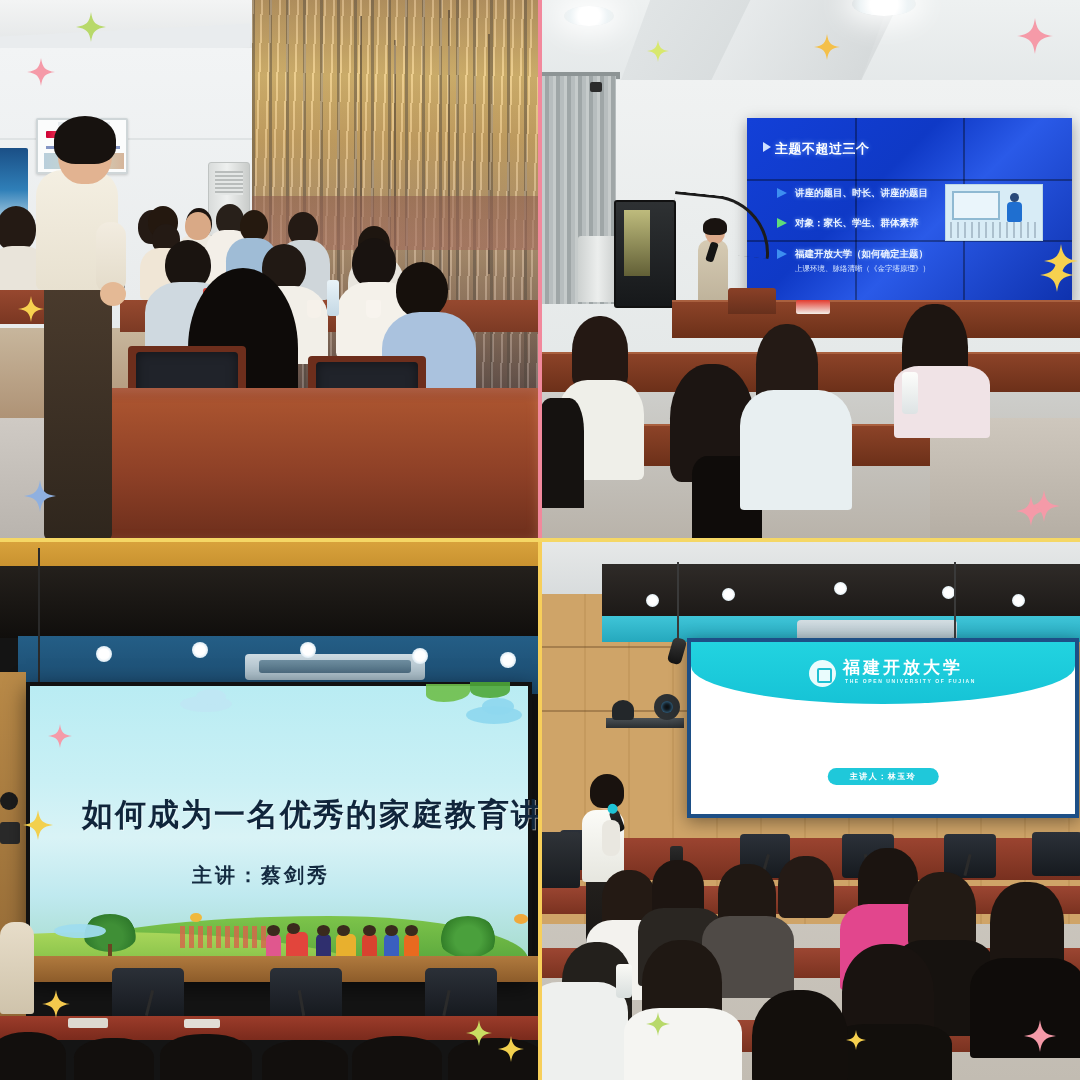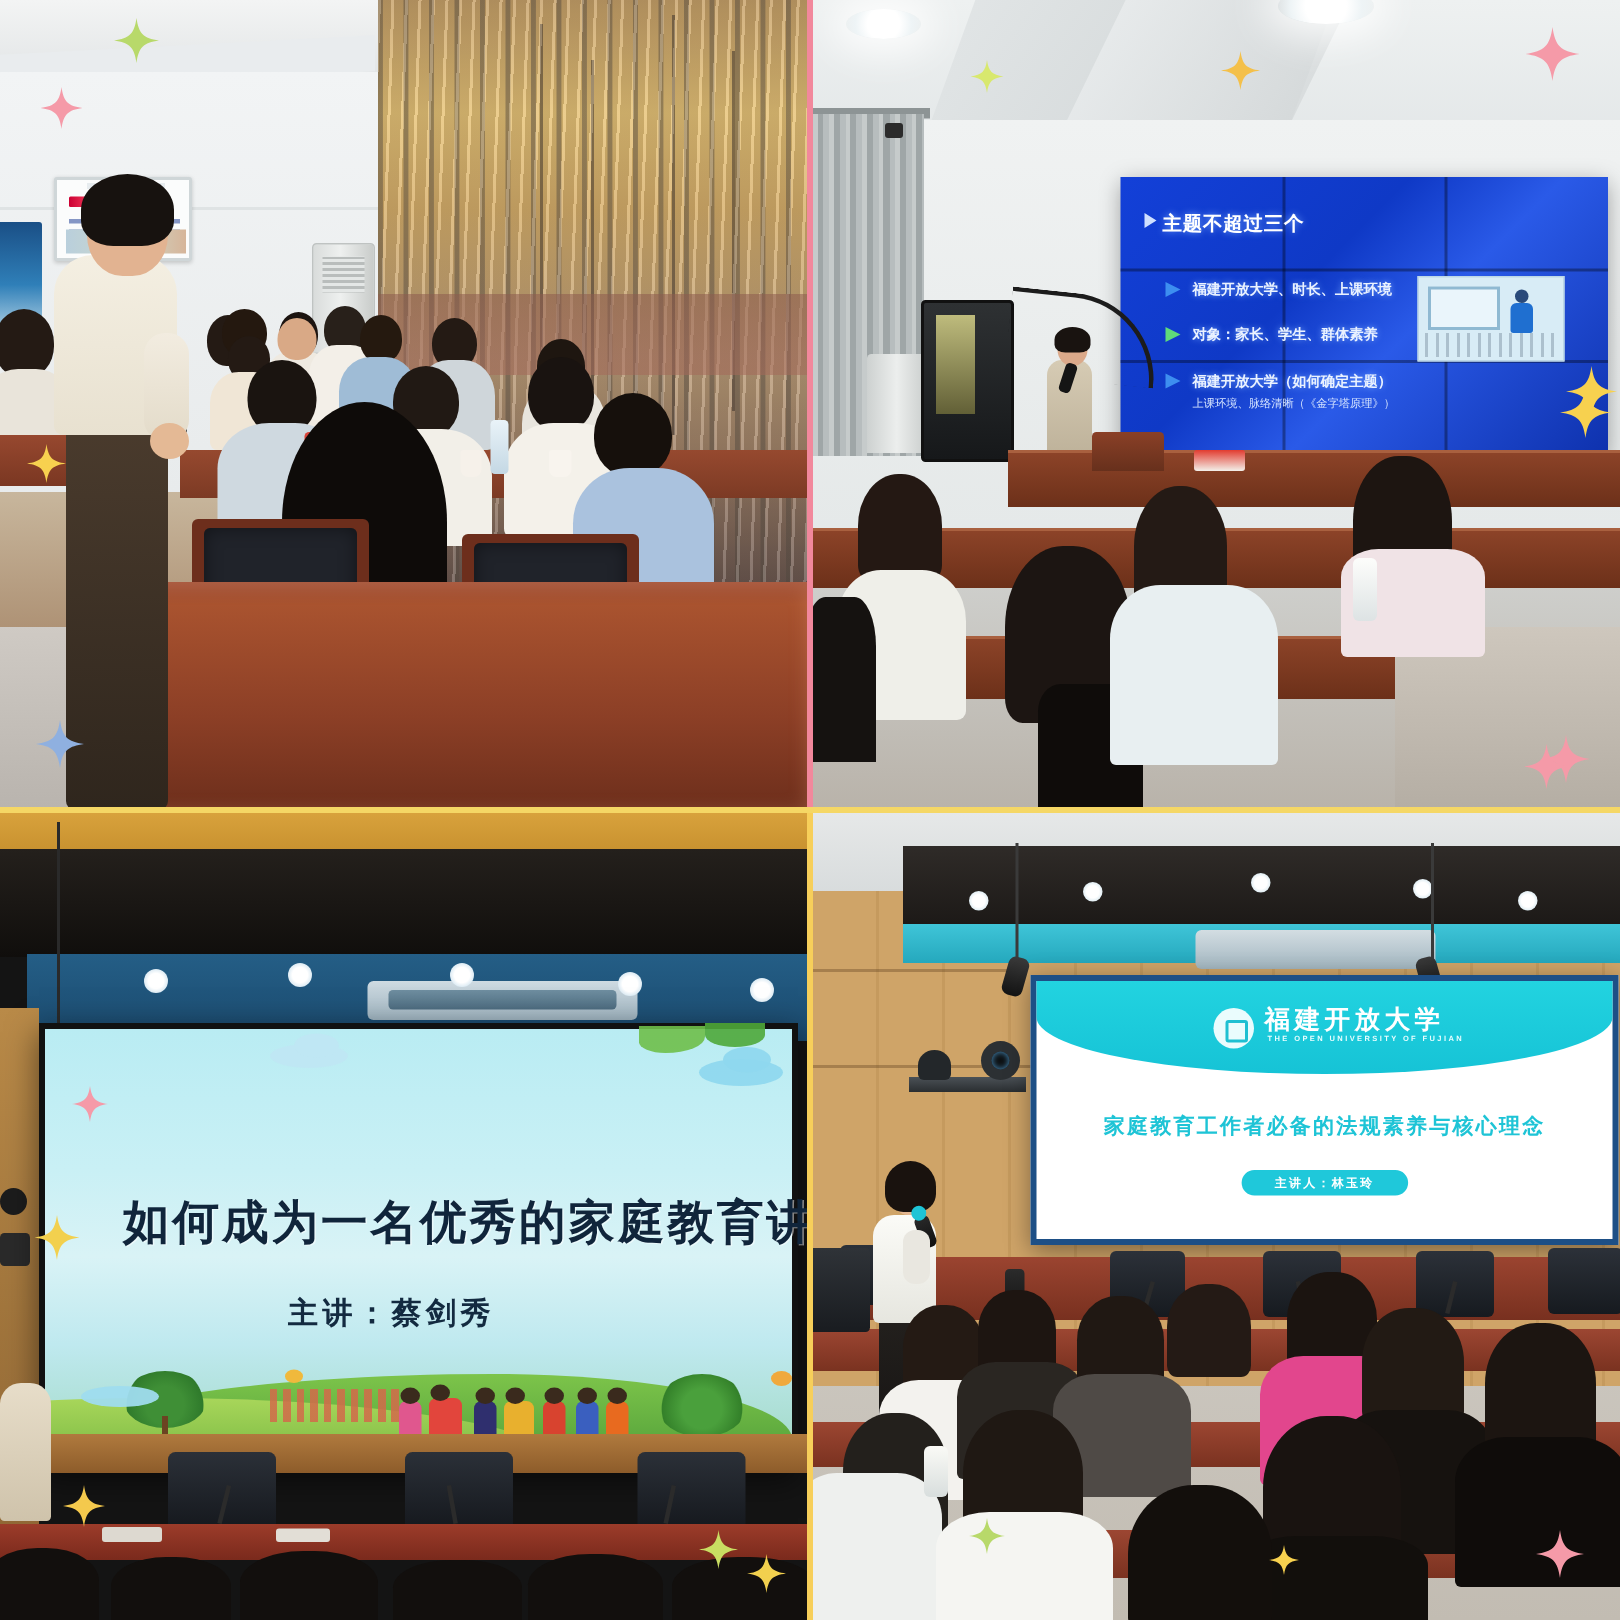--- a/index.html
+++ b/index.html
@@ -238,21 +238,21 @@
      background:linear-gradient(#3a3a3a,#141414); border-radius:5px; transform:rotate(-16deg); }
   .p4-camshelf{ position:absolute; left:64px; top:176px; width:78px; height:10px;
      background:linear-gradient(#4b5156,#2a2e31); }
   .p4-camA { position:absolute; left:70px; top:158px; width:22px; height:20px;
      background:#23272a; border-radius:50% 50% 4px 4px; }
   .p4-camB { position:absolute; left:112px; top:152px; width:26px; height:26px;
      background:#2c3033; border-radius:50%; }
   .p4-camB:after{content:""; position:absolute; left:7px; top:7px; width:12px; height:12px;
      background:#0d1012; border-radius:50%; box-shadow:inset 0 0 4px #4a90c0; }
 
-  .p4-screen { position:absolute; left:145px; top:108px; width:392px; height:180px;
+  .p4-screen { position:absolute; left:145px; top:96px; width:392px; height:180px;
      background:#ffffff; border:4px solid #1d4f86; box-shadow:0 4px 16px rgba(0,0,0,.4); }
   .p4-tealband{ position:absolute; left:0; top:0; width:100%; height:62px;
      background:linear-gradient(#22d3e0,#16c3d6); border-radius:0 0 50% 50% / 0 0 38px 38px; }
   .p4-logo-circ{ position:absolute; left:118px; top:18px; width:27px; height:27px;
      background:#eafcfd; border-radius:50%; }
   .p4-logo-circ:after{ content:""; position:absolute; left:8px; top:8px; width:11px; height:11px;
      border:2px solid #1fc0d2; border-radius:2px; }
   .p4-logo-cn { position:absolute; left:152px; top:14px; font-size:17px; font-weight:bold;
      color:#ffffff; letter-spacing:3px; white-space:nowrap; }
   .p4-logo-en { position:absolute; left:154px; top:36px; font-size:5px; font-weight:bold;
@@ -421,21 +421,21 @@
     <div class="p2-screen">
       <div class="mull-v" style="left:108px;"></div>
       <div class="mull-v" style="left:216px;"></div>
       <div class="mull-h" style="top:61px;"></div>
       <div class="mull-h" style="top:122px;"></div>
 
       <div class="p2-arrowhead"></div>
       <div class="p2-title">主题不超过三个</div>
 
       <div class="p2-tri" style="left:30px; top:70px; border-left:10px solid #3d8ef0;"></div>
-      <div class="p2-b" style="left:48px; top:69px;">福建开放大学、时长、上课环境</div>
+      <div class="p2-b" style="left:48px; top:69px;">讲座的题目、时长、讲座的题目</div>
 
       <div class="p2-tri" style="left:30px; top:100px; border-left:10px solid #5fdc7a;"></div>
       <div class="p2-b" style="left:48px; top:99px;">对象：家长、学生、群体素养</div>
 
       <div class="p2-tri" style="left:30px; top:131px; border-left:10px solid #3d8ef0;"></div>
       <div class="p2-b" style="left:48px; top:130px;">福建开放大学（如何确定主题）</div>
       <div class="p2-sub" style="left:48px; top:146px;">上课环境、脉络清晰（《金字塔原理》）</div>
 
       <div class="p2-slideimg">
         <div class="wb"></div>
@@ -620,21 +620,20 @@
     <div class="p4-micpod2"></div>
     <div class="p4-camshelf"></div>
     <div class="p4-camA"></div>
     <div class="p4-camB"></div>
 
     <div class="p4-screen">
       <div class="p4-tealband"></div>
       <div class="p4-logo-circ"></div>
       <div class="p4-logo-cn">福建开放大学</div>
       <div class="p4-logo-en">THE OPEN UNIVERSITY OF FUJIAN</div>
-      <div class="p4-slide-title">家庭教育工作者必备的法规素养与核心理念</div>
       <div class="p4-pill">主讲人：林玉玲</div>
     </div>
 
     <div class="p4-stage-desk"></div>
     <div class="p4-chairback" style="left:198px; top:292px; width:50px; height:44px;"></div>
     <div class="p4-chairback" style="left:300px; top:292px; width:52px; height:44px;"></div>
     <div class="p4-chairback" style="left:402px; top:292px; width:52px; height:44px;"></div>
     <div class="p4-chairback" style="left:490px; top:290px; width:50px; height:44px;"></div>
     <div class="p4-chairback" style="left:18px; top:288px; width:46px; height:40px;"></div>
 

